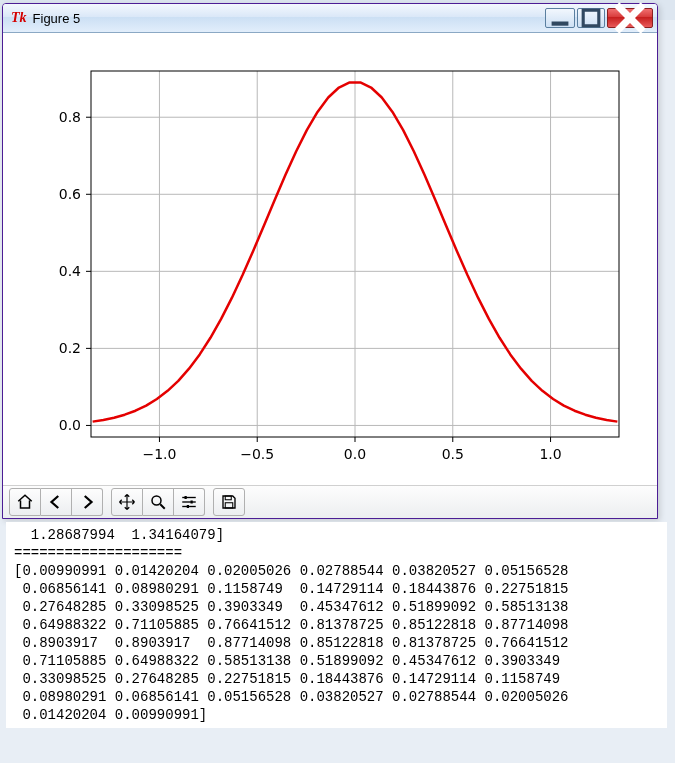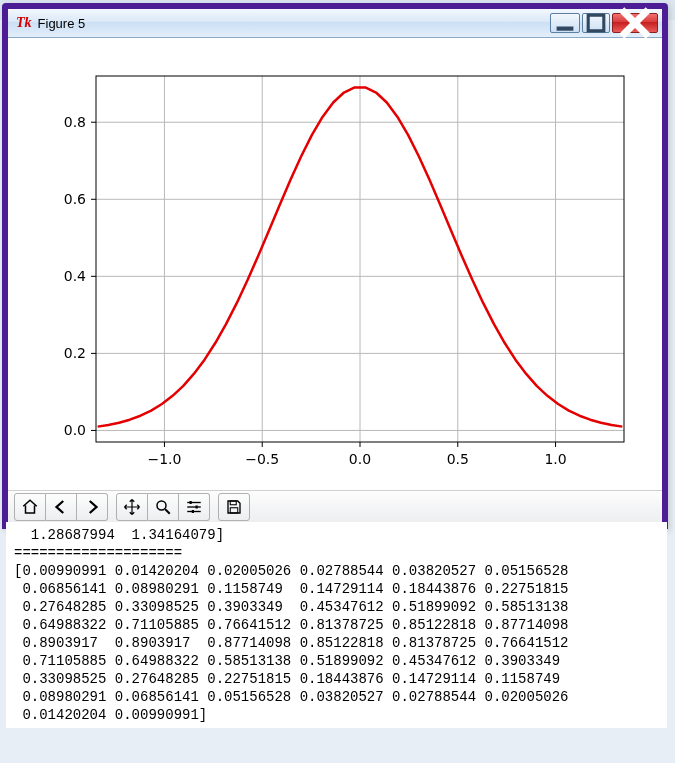--- a/index.html
+++ b/index.html
@@ -1,18 +1,18 @@
 <!DOCTYPE html>
 <html><head>
 <meta charset="utf-8">
 <style>
   html,body{margin:0;padding:0;font-family:"Segoe UI",Tahoma,sans-serif;font-size:13px;background:#fff;color:#000;}
   .desktop{width:675px;height:763px;position:relative;background:#e8eef5;}
   .bg-strip{position:absolute;left:0;right:0;background:#dde6f0;}
-  .window{position:absolute;left:2px;top:3px;width:654px;border:6px solid #4c1d95;border-radius:4px 4px 0 0;background:#fff;box-shadow:2px 2px 6px rgba(0,0,0,0.15);}
+  .window{position:absolute;left:2px;top:3px;width:654px;border:1px solid #4c1d95;border-radius:4px 4px 0 0;background:#fff;box-shadow:2px 2px 6px rgba(0,0,0,0.15);}
   .titlebar{height:28px;background:linear-gradient(#f3f8fe,#dbe8f8 45%,#cbdff4 46%,#e2eefb);border-bottom:1px solid #8ba8c4;display:flex;align-items:center;border-radius:3px 3px 0 0;}
   .titlebar .tk{margin:0 6px 0 8px;font-family:serif;font-style:italic;font-weight:bold;color:#d40000;font-size:14px;}
   .titlebar .title{flex:1;color:#000;}
   .winbtns{display:flex;height:20px;margin-right:4px;gap:2px;}
   .winbtn{width:28px;height:18px;border:1px solid #5a7fa0;border-radius:2px;background:linear-gradient(#f2f7fd,#cde0f4);display:flex;align-items:center;justify-content:center;font-size:11px;color:#304860;cursor:default;}
   .winbtn.max{width:26px;}
   .winbtn.close{width:44px;background:linear-gradient(#f07070,#d83a3a 45%,#c61e1e 46%,#e85a5a);color:#fff;border-color:#8a2020;font-weight:bold;font-size:13px;}
   .plotarea{height:452px;background:#fff;position:relative;}
   .plot-svg{display:block;}
   .toolbar{height:32px;background:linear-gradient(#fdfdfd,#eceef0);border-top:1px solid #d0d0d0;display:flex;align-items:center;padding:0 6px;gap:0;}

